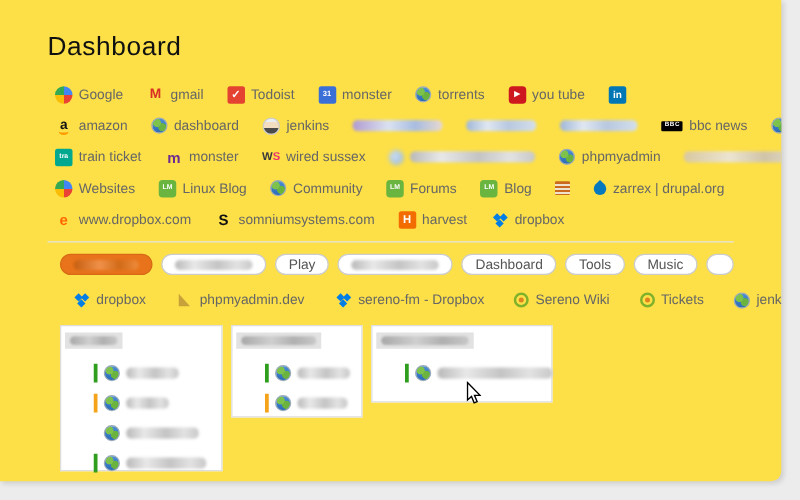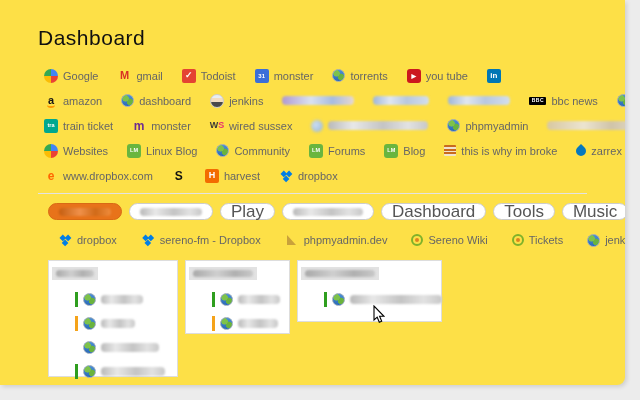--- a/index.html
+++ b/index.html
@@ -68,21 +68,21 @@
   .rb.p { background:linear-gradient(90deg,#b09ad0,#dae2f1 40%,#a8bce0 70%,#e8d8d0); }
   .rb.t { background:linear-gradient(90deg,#d8c8a0,#ece4d0 40%,#d0c4a8 70%,#e4dcc8); }
   .blurdot { width:12px; height:12px; border-radius:50%; filter:blur(1.5px); flex:none;
       background:radial-gradient(circle at 40% 40%, #cfe0f0, #8fb0d8); }
 
   .divider { margin:5px 38px 0 38px; border-top:1px solid #e3e3e3; }
 
   
   .tagrow { display:flex; align-items:center; gap:7px; margin:9px 0 0 48px; white-space:nowrap; }
   .pill { display:inline-flex; align-items:center; border:1px solid #ccc; border-radius:10px;
-          padding:2px 10px; font-size:17px; color:#555; background:#fff; height:17px; cursor:pointer;text-align:right; }
+          padding:2px 10px; font-size:11px; color:#555; background:#fff; height:17px; cursor:pointer;text-align:right; }
   .pill.active { background:#e8731a; border-color:#d86a15; filter:blur(0.4px); }
   .pill .rb { height:8px; }
   .pill.active .rb { background:linear-gradient(90deg,#c45e10,#f0914a 40%,#d06a18 70%,#ef8c3c); }
 
   
   .quickrow { display:flex; align-items:center; gap:24px; margin:13px 0 0 58px; white-space:nowrap; }
 
   
   .cards { display:flex; align-items:flex-start; gap:7px; margin:13px 0 0 48px; }
   .card { border:1px solid #ddd; background:#fff; padding-top:2px; }
@@ -212,35 +212,35 @@
       <a class="bm">
           <span class="ic ic-mint"></span>
           <span class="lbl">Forums</span>
         </a>
       <a class="bm">
           <span class="ic ic-mint"></span>
           <span class="lbl">Blog</span>
         </a>
       <a class="bm">
           <span class="ic ic-tiwib"></span>
-          <span class="lbl">this is why im broke</span>
         </a>
       <a class="bm">
           <span class="ic ic-drupal"></span>
           <span class="lbl">zarrex | drupal.org</span>
         </a>
     </div>
 
     <div class="bmrow">
       <a class="bm">
           <span class="ic ic-ebuyer"></span>
           <span class="lbl">www.dropbox.com</span>
         </a>
       <a class="bm">
           <span class="ic ic-somnium"></span>
+          <span class="lbl">somniumsystems.com</span>
         </a>
       <a class="bm">
           <span class="ic ic-harvest"></span>
           <span class="lbl">harvest</span>
         </a>
       <a class="bm">
           <span class="ic ic-dropbox"></span>
           <span class="lbl">dropbox</span>
         </a>
     </div>
@@ -274,26 +274,26 @@
     <span class="pill"></span>
 
   </div>
 
   <div class="quickrow">
     <a class="bm">
         <span class="ic ic-dropbox"></span>
         <span class="lbl">dropbox</span>
       </a>
     <a class="bm">
+        <span class="ic ic-pma"></span>
+        <span class="lbl">phpmyadmin.dev</span>
+      </a>
+    <a class="bm">
         <span class="ic ic-dropbox"></span>
         <span class="lbl">sereno-fm - Dropbox</span>
-      </a>
-    <a class="bm">
-        <span class="ic ic-pma"></span>
-        <span class="lbl">phpmyadmin.dev</span>
       </a>
     <a class="bm">
         <span class="ic ic-trac"></span>
         <span class="lbl">Sereno Wiki</span>
       </a>
     <a class="bm">
         <span class="ic ic-trac"></span>
         <span class="lbl">Tickets</span>
       </a>
     <a class="bm">

